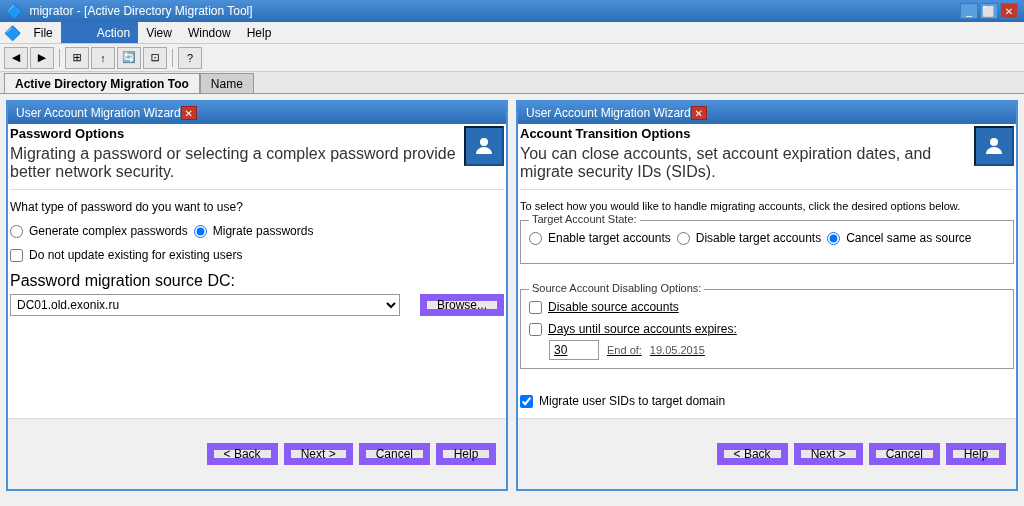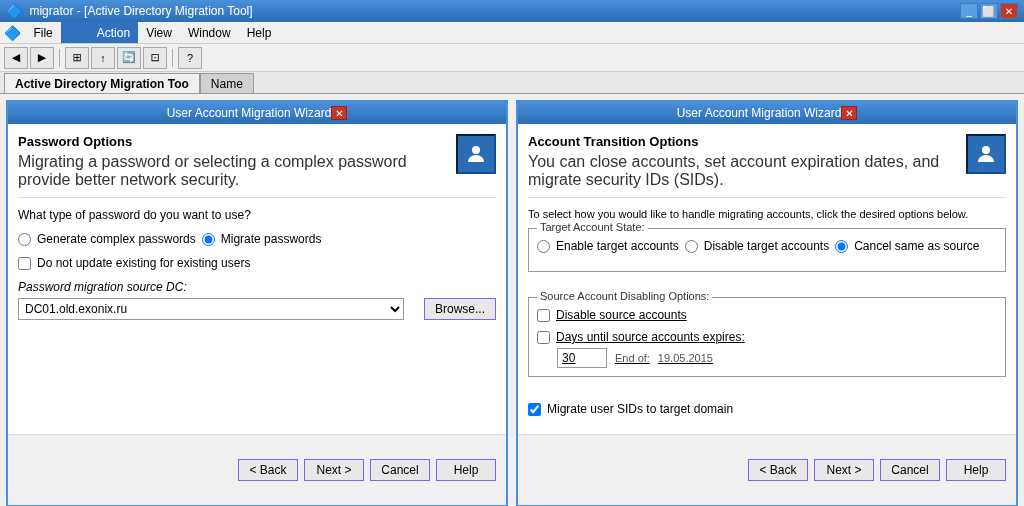--- a/index.html
+++ b/index.html
@@ -124,39 +124,39 @@
       display: flex;
       flex-direction: column;
       margin: 2px;
     }
     .wizard-titlebar {
       background: linear-gradient(to bottom, #4a90d9, #2a6db5);
       color: white;
       height: 22px;
       display: flex;
       align-items: center;
-      justify-content: center;
+      justify-content: flex-start;
       padding: 0 8px;
       font-size: 12px;
     }
     .wizard-close-btn {
       width: 16px;
       height: 14px;
       background: #c0392b;
       border: 1px solid #a02020;
       color: white;
       font-size: 10px;
       display: flex;
       align-items: center;
       justify-content: center;
       cursor: pointer;
     }
     .wizard-content {
       flex: 1;
-      padding: 10px;
+      padding: 2px;
     }
     .wizard-header {
       display: flex;
       justify-content: space-between;
       align-items: flex-start;
       margin-bottom: 10px;
       padding-bottom: 8px;
       border-bottom: 1px solid #ddd;
     }
     .wizard-header-text h3 {
@@ -214,41 +214,40 @@
     }
     .checkbox-item input[type="checkbox"] {
       margin: 0;
       width: 13px;
       height: 13px;
     }
     .field-group {
       margin-top: 10px;
     }
     .field-label {
-      font-size: 12px;
+      font-size: 16px;
       margin-bottom: 4px;
-      font-style: italic;
     }
     .field-row {
       display: flex;
       gap: 20px;
       align-items: center;
     }
     .select-input {
       flex: 1;
       height: 22px;
       border: 1px solid #999;
       padding: 0 2px;
       font-size: 12px;
       background: white;
     }
     .btn {
       height: 22px;
       padding: 0 10px;
-      border: 1px solid #8b5cf6;
+      border: 7px solid #8b5cf6;
       background: #e8e8e8;
       font-size: 12px;
       cursor: pointer;
       display: flex;
       align-items: center;
       justify-content: center;
       min-width: 60px;
     }
 
     

